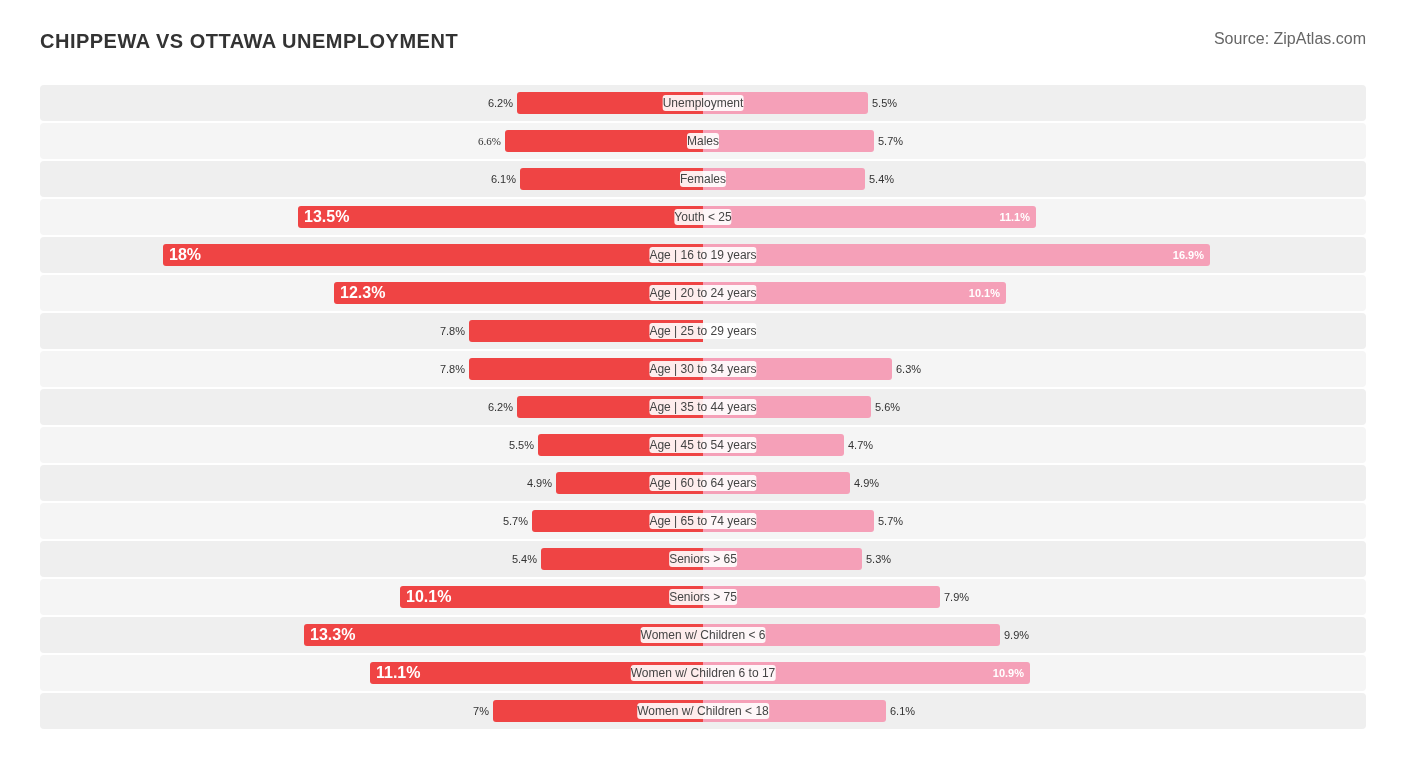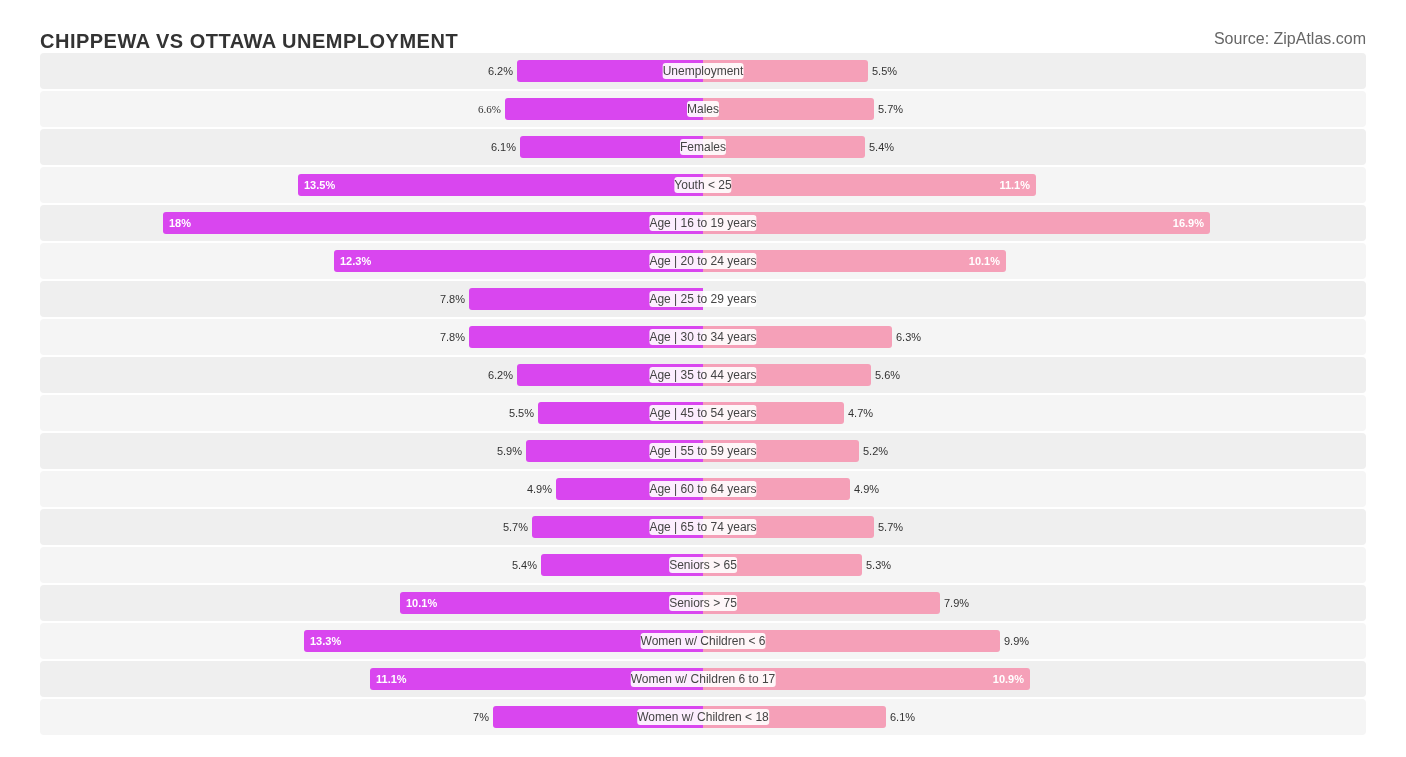--- a/index.html
+++ b/index.html
@@ -12,21 +12,21 @@
     }
     .chart-container {
       width: 100%;
       background: #fff;
       padding: 10px 20px 20px 20px;
     }
     .chart-header {
       display: flex;
       justify-content: space-between;
       align-items: flex-start;
-      margin-bottom: 0;
+      margin-bottom: 32px;
     }
     .chart-title {
       font-size: 20px;
       font-weight: bold;
       color: #333;
       text-transform: uppercase;
       letter-spacing: 0.5px;
     }
     .chart-source {
       font-size: 16px;
@@ -82,21 +82,21 @@
       padding: 1px 0;
       border-radius: 3px;
       font-size: 12px;
       color: #444;
       white-space: nowrap;
       text-align: center;
       pointer-events: none;
     }
     .bar-left {
       height: 22px;
-      background: #d946ef;
+      background: #ef4444;
       border-radius: 3px 0 0 3px;
       position: absolute;
       right: 0;
       display: flex;
       align-items: center;
     }
     .bar-right {
       height: 22px;
       background: #f5a0b8;
       border-radius: 0 3px 3px 0;
@@ -113,21 +113,21 @@
       white-space: nowrap;
     }
     .bar-label-right {
       font-size: 11px;
       color: #333;
       position: absolute;
       left: calc(100% + 4px);
       white-space: nowrap;
     }
     .bar-label-inside-left {
-      font-size: 11px;
+      font-size: 16px;
       color: #fff;
       font-weight: bold;
       position: absolute;
       left: 6px;
       white-space: nowrap;
     }
     .bar-label-inside-right {
       font-size: 11px;
       color: #fff;
       font-weight: bold;
@@ -287,35 +287,20 @@
       <div class="right-half">
         <div class="bar-right" style="width:141px;">
           <span class="bar-label-right">4.7%</span>
         </div>
       </div>
     </div>
   </div>
       <div class="row">
     <div class="row-inner">
       <div class="left-half">
-        <div class="bar-left" style="width:177px;">
-          <span class="bar-label-left">5.9%</span>
-        </div>
-      </div>
-      <div class="center-label">Age | 55 to 59 years</div>
-      <div class="right-half">
-        <div class="bar-right" style="width:156px;">
-          <span class="bar-label-right">5.2%</span>
-        </div>
-      </div>
-    </div>
-  </div>
-      <div class="row">
-    <div class="row-inner">
-      <div class="left-half">
         <div class="bar-left" style="width:147px;">
           <span class="bar-label-left">4.9%</span>
         </div>
       </div>
       <div class="center-label">Age | 60 to 64 years</div>
       <div class="right-half">
         <div class="bar-right" style="width:147px;">
           <span class="bar-label-right">4.9%</span>
         </div>
       </div>

